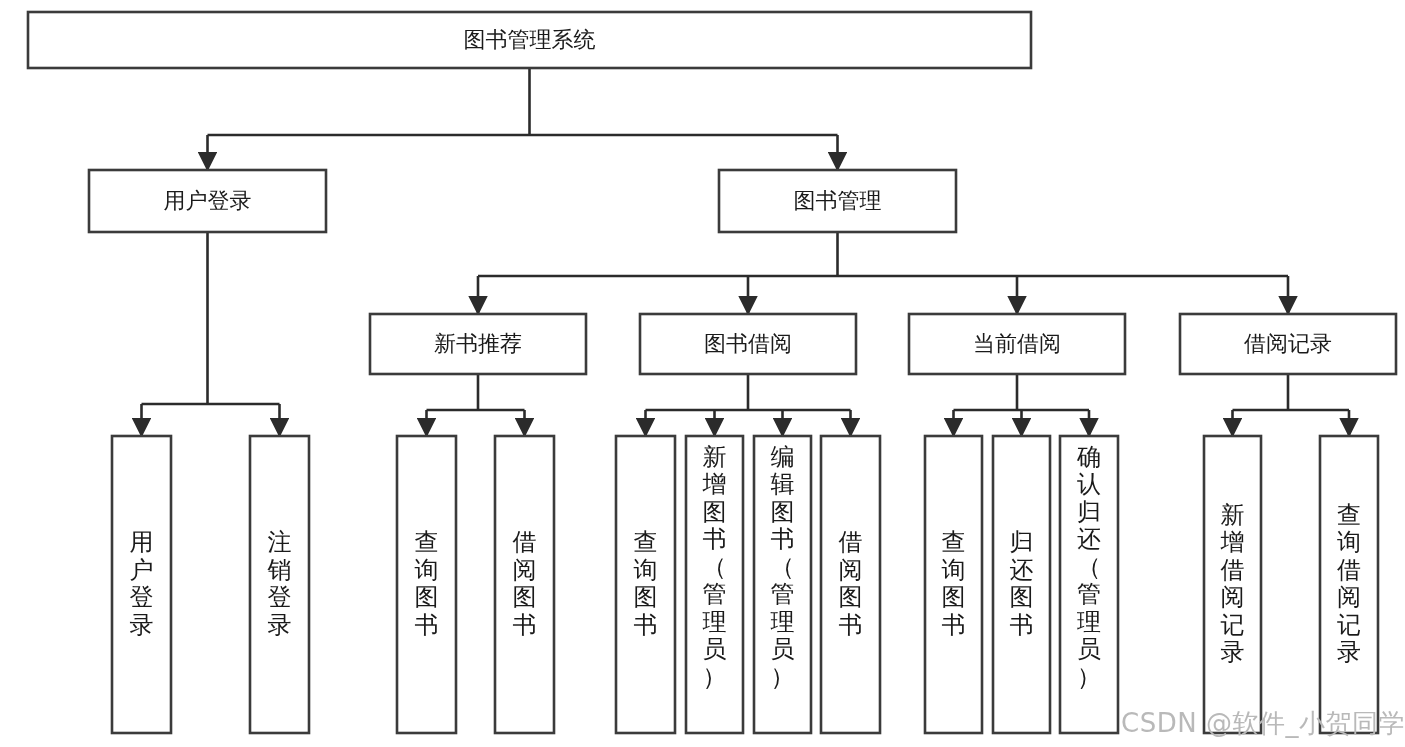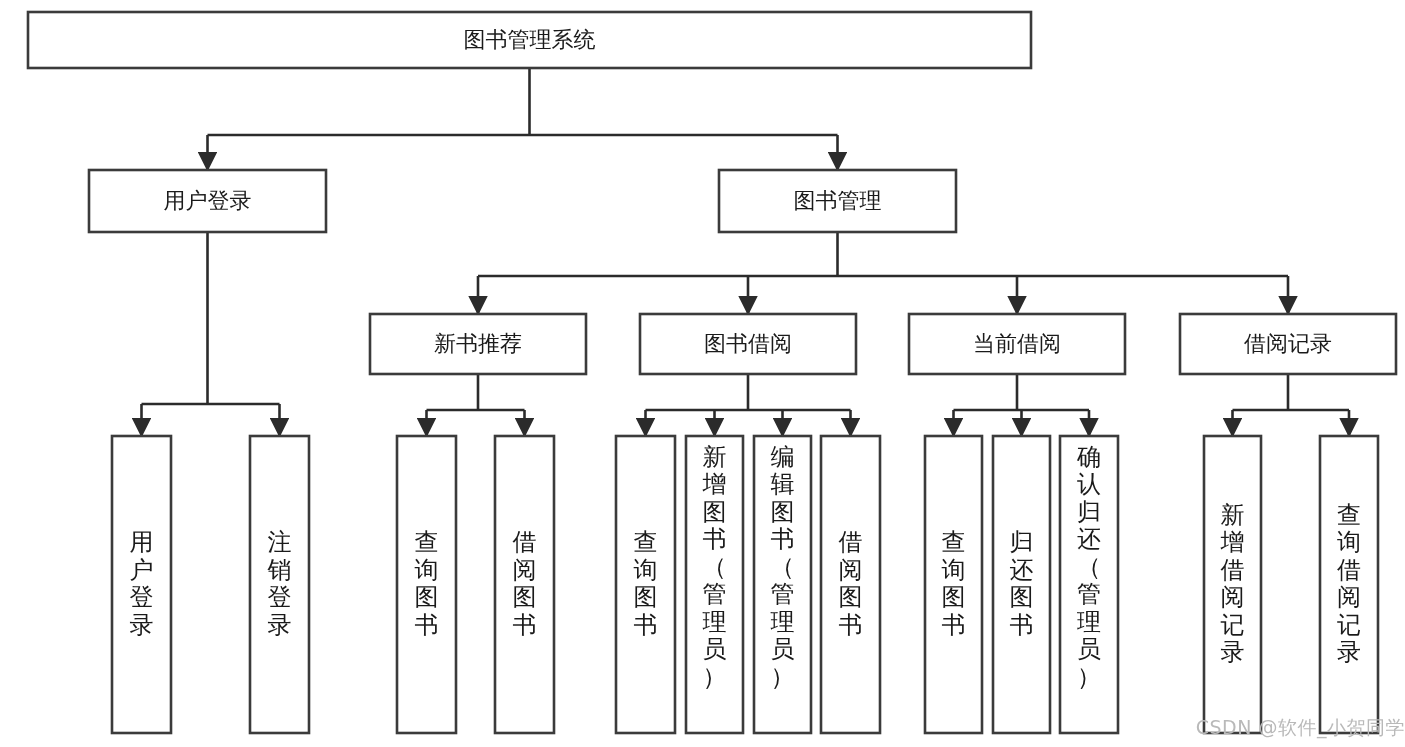--- a/index.html
+++ b/index.html
@@ -51,21 +51,21 @@
   }
   .arrow-head {
     fill: #2b2b2b;
     stroke: none;
   }
   .watermark {
     position: absolute;
     right: 8px;
     bottom: 6px;
     font-family: "DejaVu Sans", "Liberation Sans", sans-serif;
-    font-size: 19px;
+    font-size: 26px;
     color: #b9b9b9;
     white-space: nowrap;
     letter-spacing: 0.5px;
     pointer-events: none;
   }
 </style>
 </head>
 <body>
 
 <div id="diagram-root">

